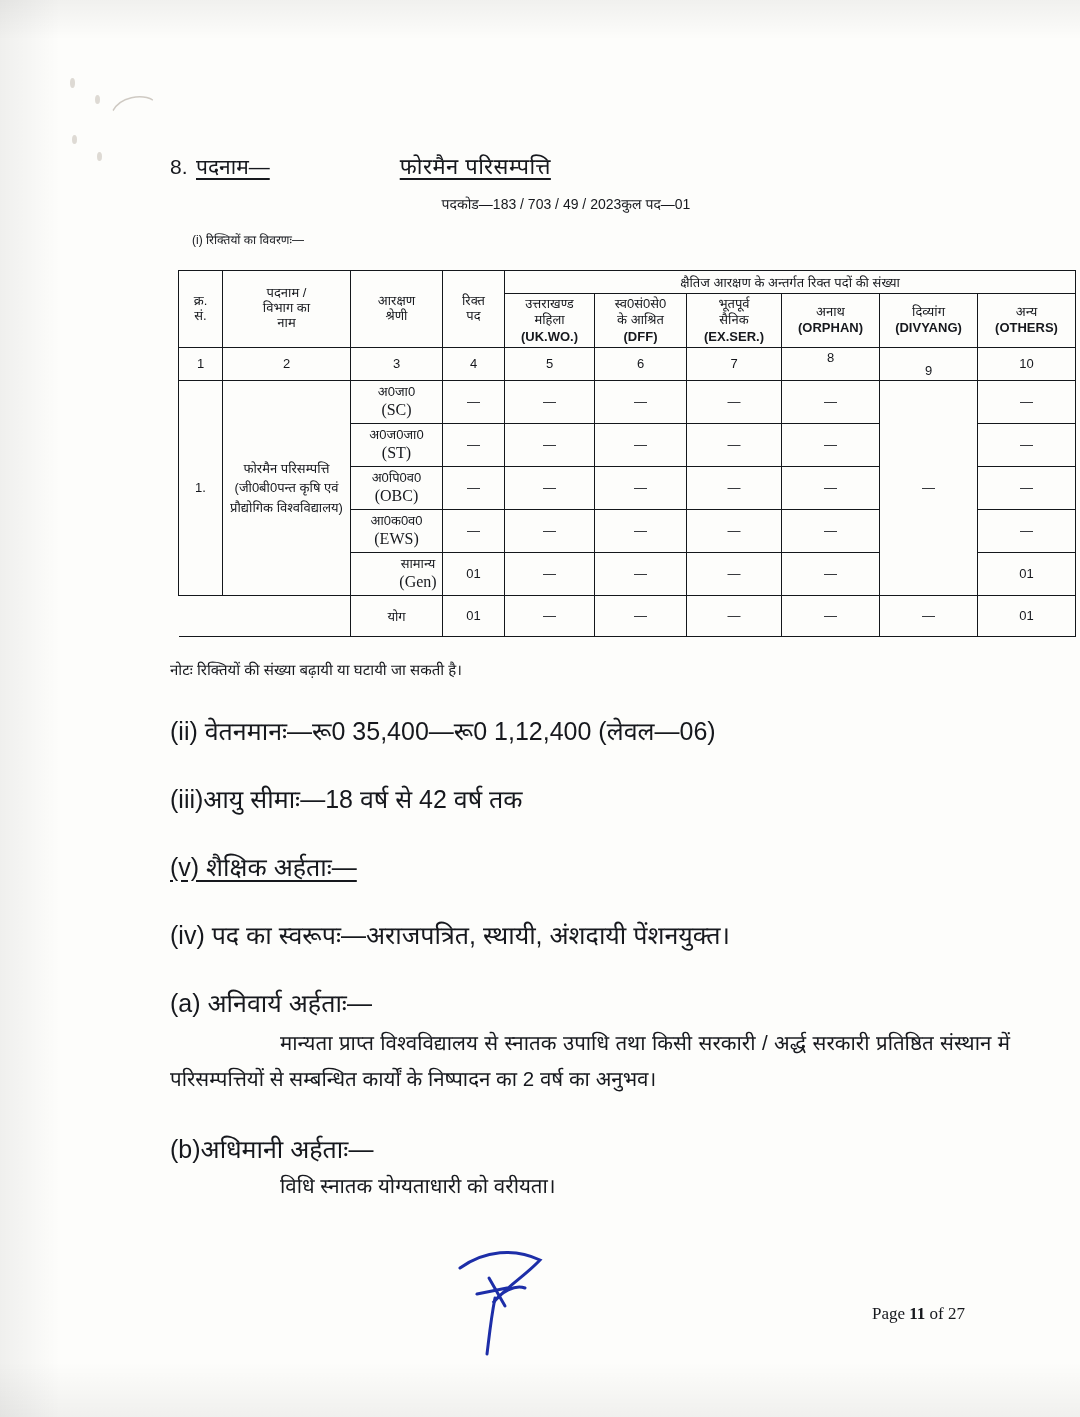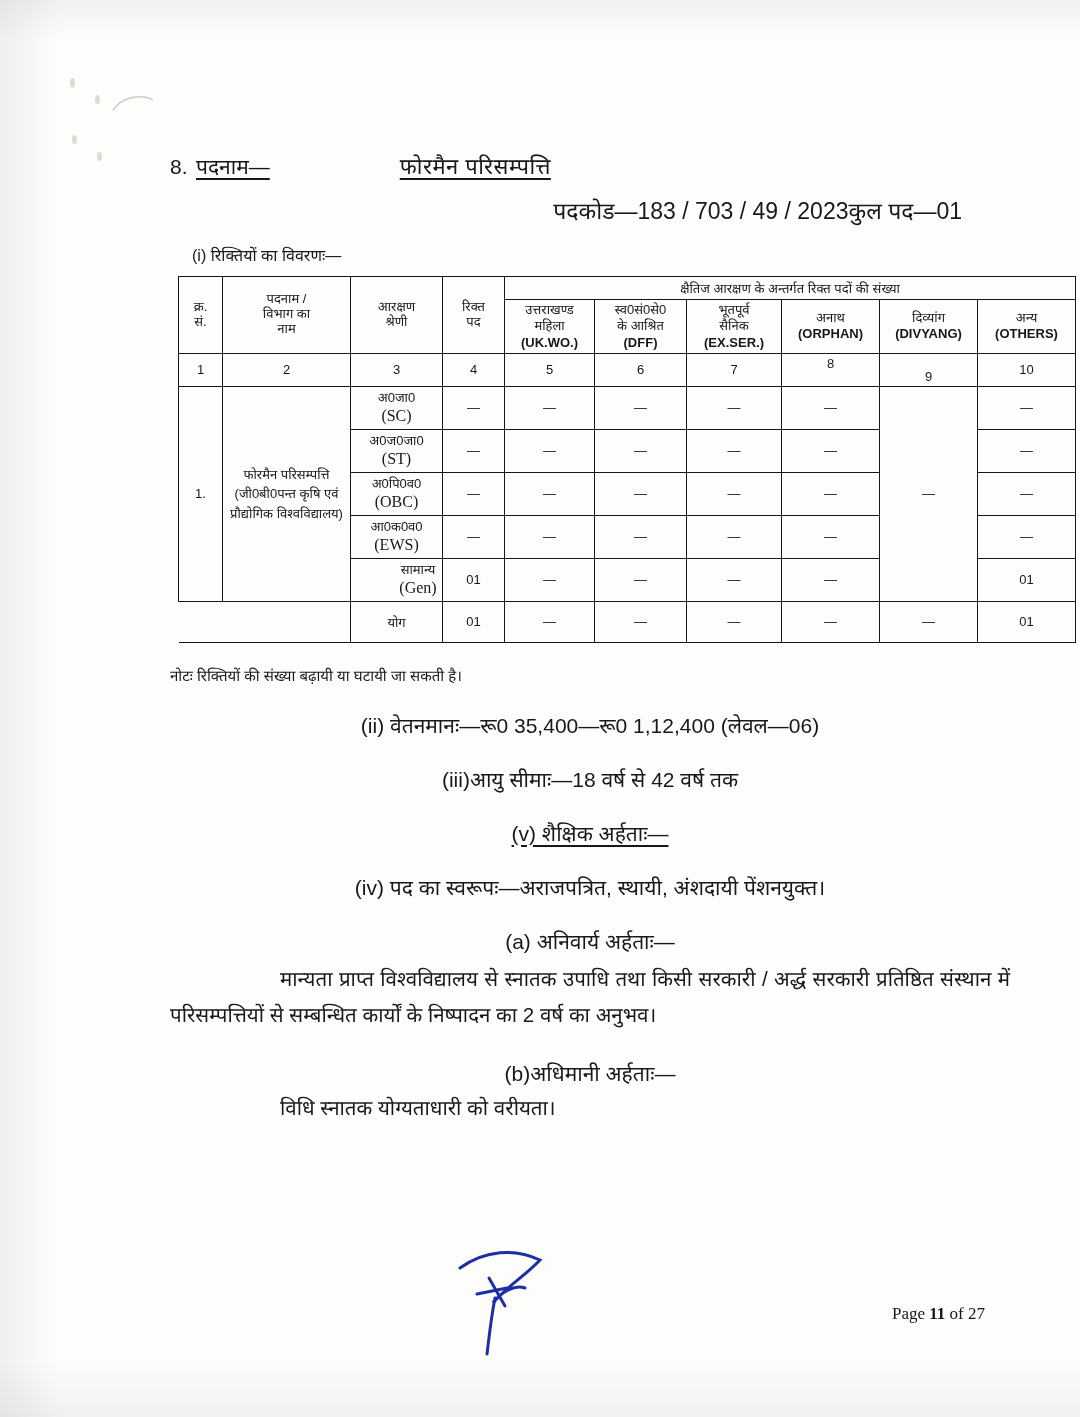--- a/index.html
+++ b/index.html
@@ -60,31 +60,31 @@
   .label-padnam { }
   .post-title {
     margin-left: 130px;
     font-size: 22px;
     text-decoration: underline;
     text-underline-offset: 4px;
     letter-spacing: 0.5px;
   }
   .row-code {
     display: flex;
-    justify-content: flex-end;
-    font-size: 23px;
+    justify-content: center;
+    font-size: 14px;
     margin-bottom: 18px;
   }
   .row-code .code { }
   .row-code .total { margin-right: 48px; }
 
   .sub-i {
-    font-size: 16px;
+    font-size: 12px;
     margin-left: 22px;
-    margin-bottom: 10px;
+    margin-bottom: 22px;
   }
 
   table.vac {
     border-collapse: collapse;
     width: 845px;
     margin-left: 8px;
     table-layout: fixed;
   }
   table.vac td, table.vac th {
     border: 1.6px solid #14171b;
@@ -126,23 +126,22 @@
   .dash { font-size: 16px; }
   .val { font-size: 15px; }
   .rownum { font-size: 17px; }
   .yog { font-size: 16px; }
 
   .note {
     font-size: 15px;
     margin-top: 22px;
   }
   .para {
-    font-size: 21px;
-    margin-top: 26px;
-    text-align: center;
+    font-size: 25px;
+    margin-top: 34px;
   }
   .underline-part {
     text-decoration: underline;
     text-underline-offset: 4px;
   }
   .body-text {
     font-size: 20.5px;
     line-height: 1.75;
     margin-top: 6px;
     text-align: justify;
@@ -160,21 +159,21 @@
   .signature {
     position: absolute;
     left: 455px;
     top: 1248px;
     width: 130px;
     height: 110px;
     color: #1d2ea8;
   }
   .pagenum {
     position: absolute;
-    right: 95px;
+    right: 115px;
     bottom: 93px;
     font-size: 17px;
     font-family: "Liberation Serif", serif;
   }
   .pagenum b { font-weight: bold; }
 </style>
 </head>
 <body>
 
 <div class="page">

